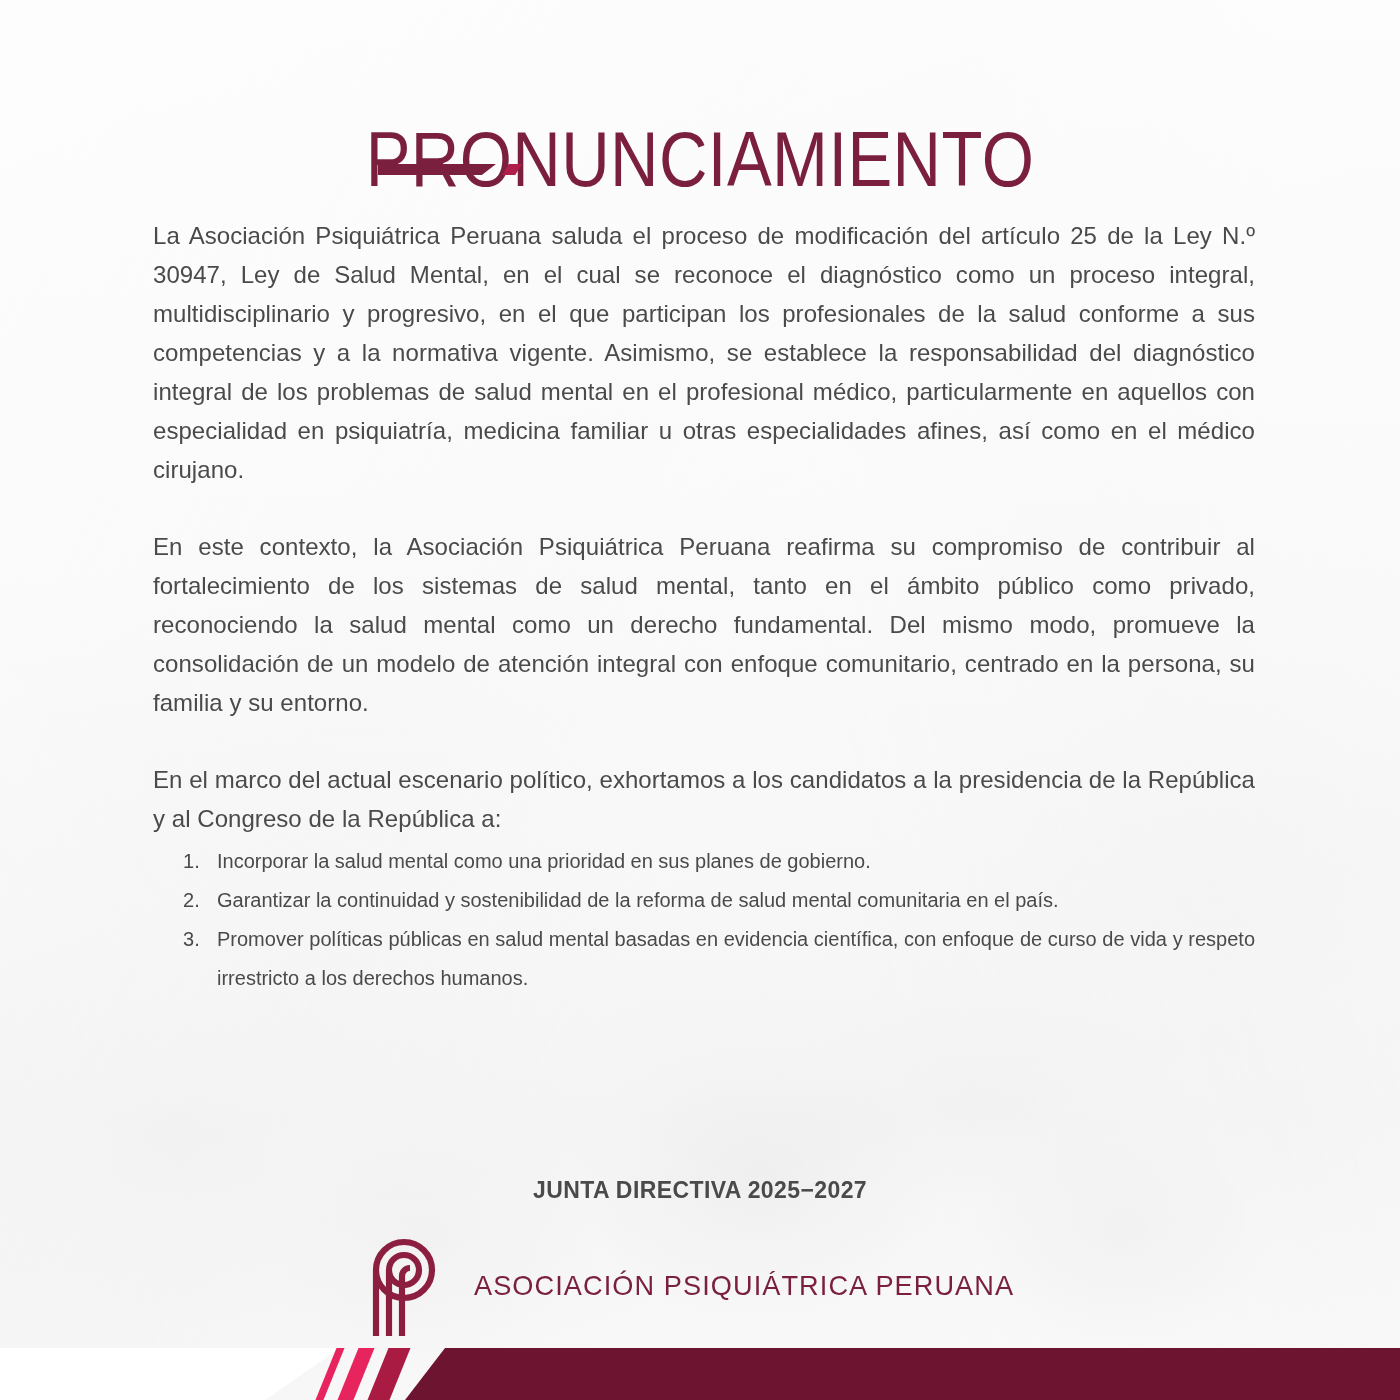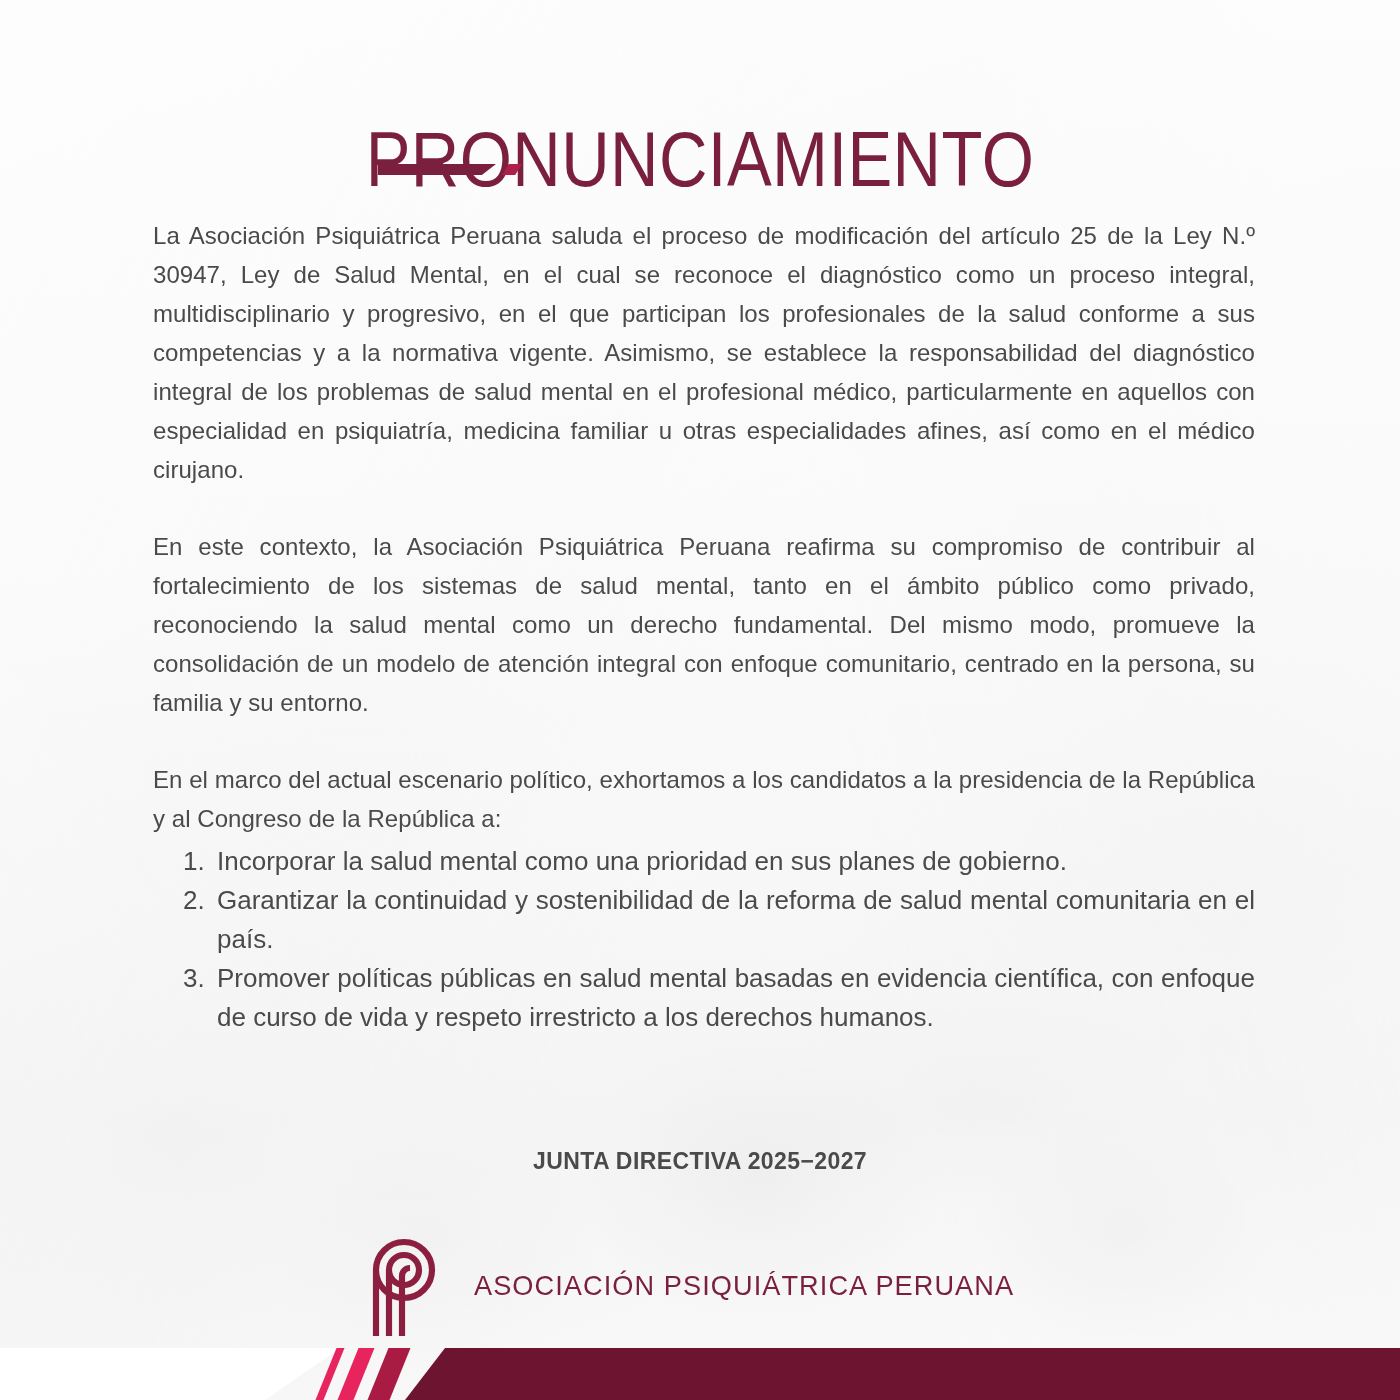--- a/index.html
+++ b/index.html
@@ -116,42 +116,42 @@
   ol.items {
     margin: 0 0 38px 0;
     padding: 0 0 0 30px;
     list-style: none;
     counter-reset: apitem;
   }
   ol.items > li {
     counter-increment: apitem;
     position: relative;
     padding-left: 34px;
-    font-size: 26px;
+    font-size: 20px;
     line-height: 39px;
     color: #4a4a4a;
     text-align: justify;
     text-justify: inter-word;
   }
   ol.items > li::before {
     content: counter(apitem) ".";
     position: absolute;
     left: 0;
     top: 0;
     width: 30px;
     text-align: left;
     color: #4a4a4a;
   }
 
   
   .junta {
     position: absolute;
     left: 0;
     right: 0;
-    top: 1148px;
+    top: 1177px;
     text-align: center;
     font-size: 23px;
     font-weight: bold;
     letter-spacing: 0.4px;
     color: #4a4a4a;
   }
 
   .logo-row {
     position: absolute;
     left: 0;

